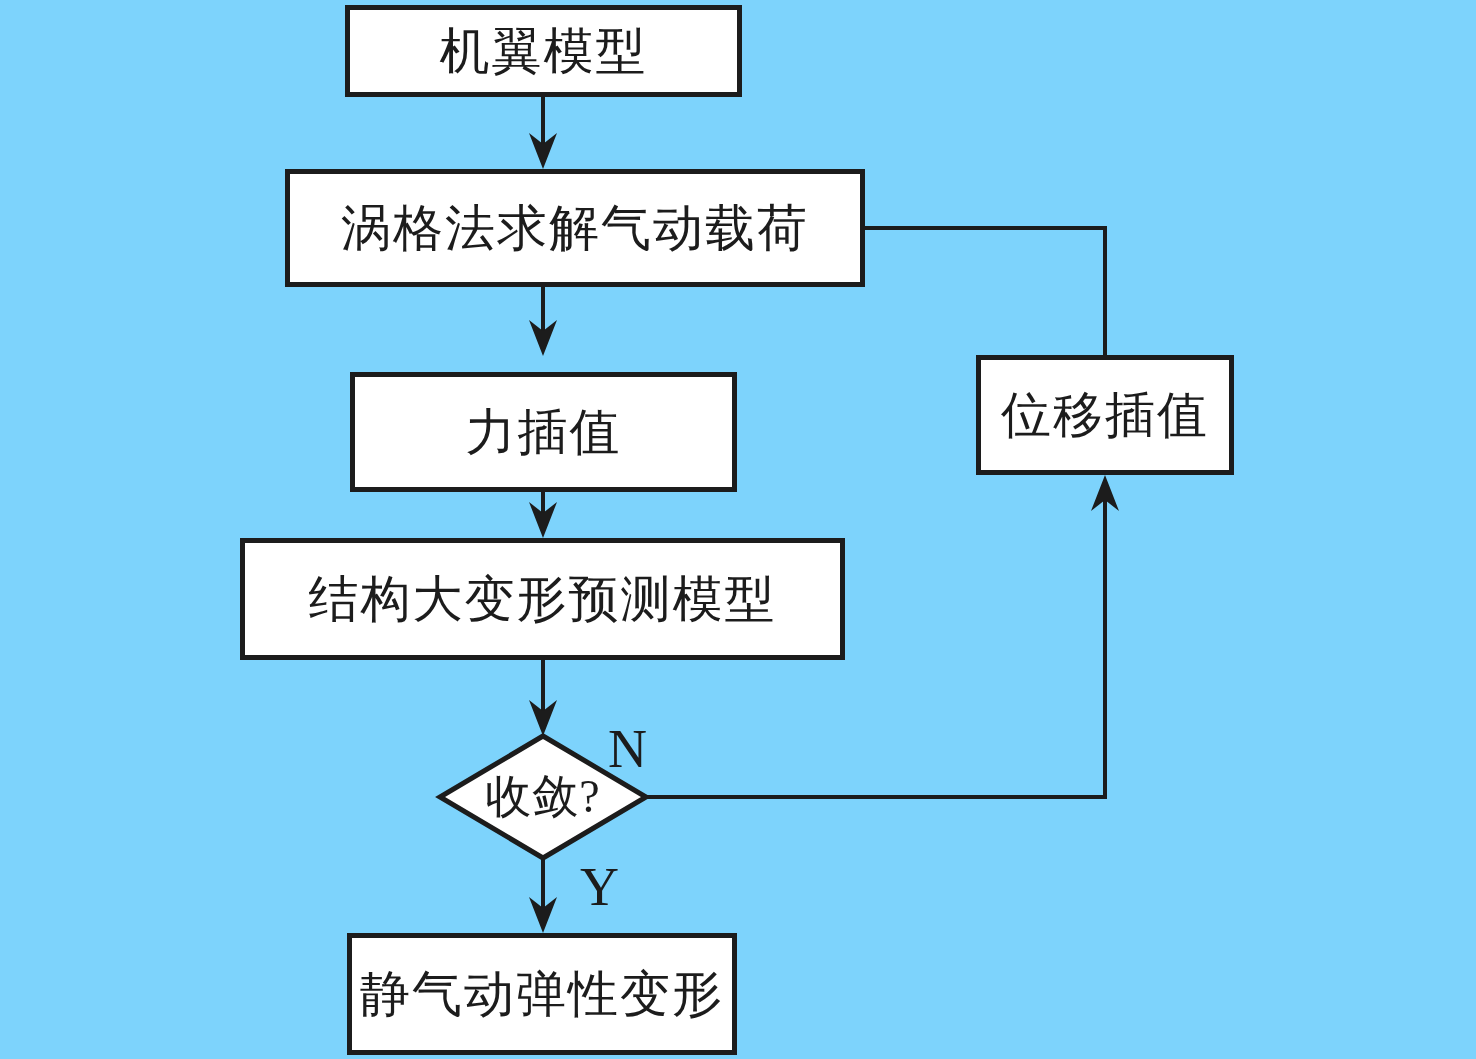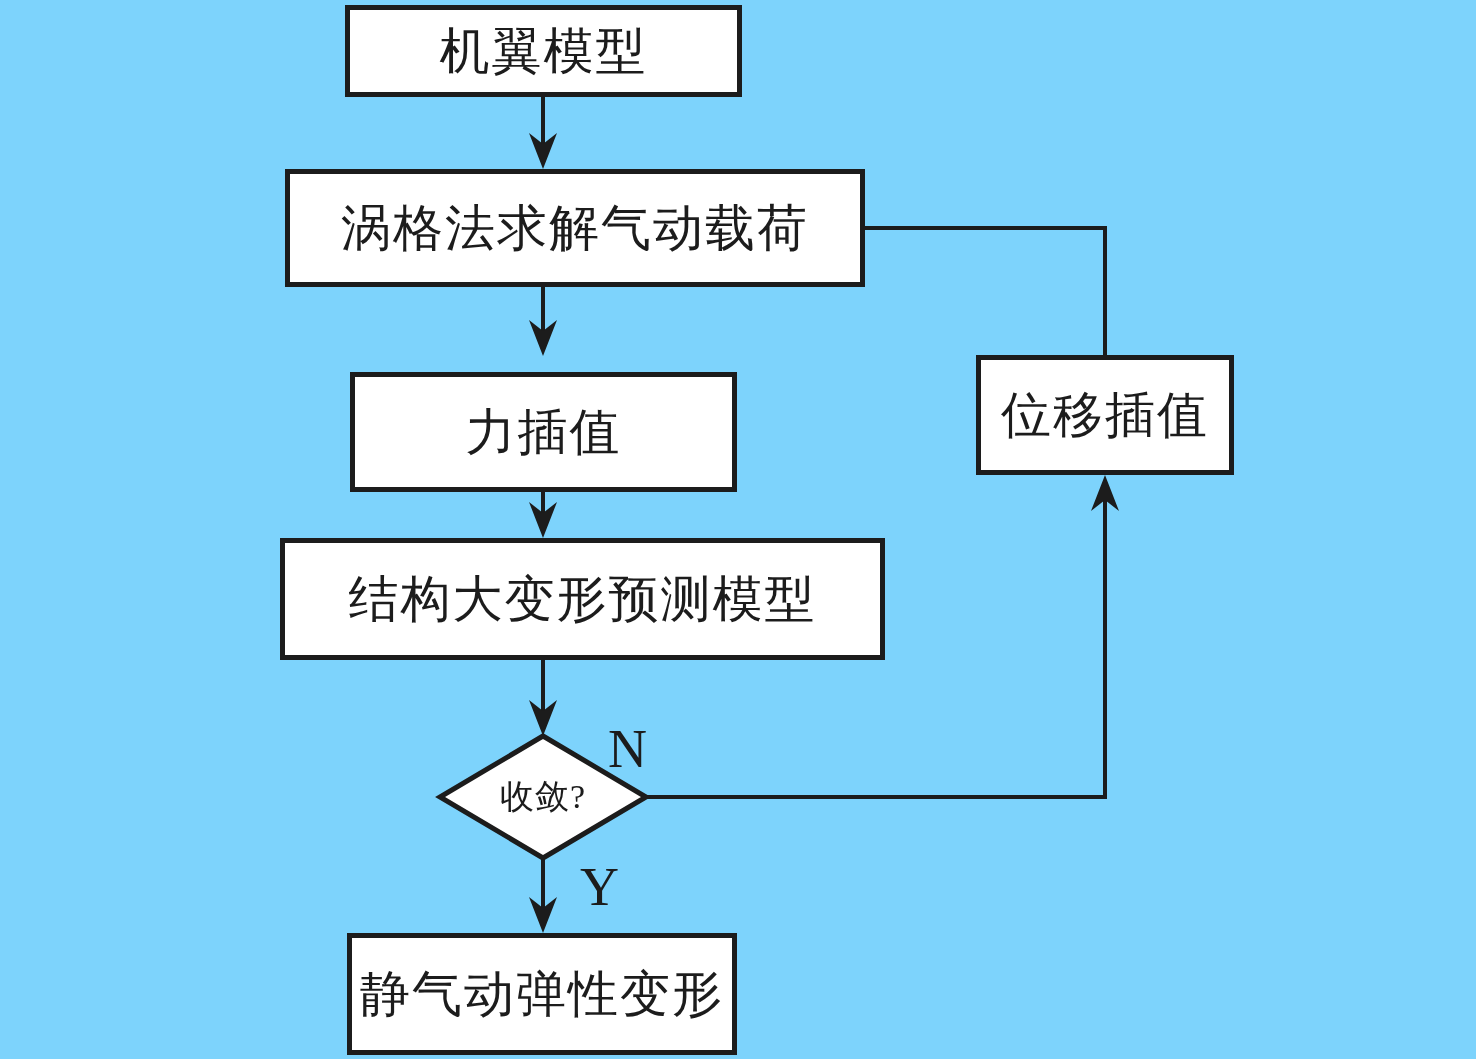--- a/index.html
+++ b/index.html
@@ -31,32 +31,32 @@
     align-items: center;
     justify-content: center;
     font-size: 50px;
     letter-spacing: 2px;
     white-space: nowrap;
     line-height: 1;
   }
   .node-wing       { left: 345px; top: 5px;   width: 397px; height: 92px; }
   .node-vlm        { left: 285px; top: 169px; width: 580px; height: 118px; }
   .node-force      { left: 350px; top: 372px; width: 387px; height: 120px; }
-  .node-structure  { left: 240px; top: 538px; width: 605px; height: 122px; margin-left: 40px; }
+  .node-structure  { left: 240px; top: 538px; width: 605px; height: 122px; }
   .node-static     { left: 347px; top: 933px; width: 390px; height: 122px; }
   .node-disp       { left: 976px; top: 355px; width: 258px; height: 120px; }
 
   .diamond-label {
     position: absolute;
     left: 440px; top: 736px;
     width: 206px; height: 122px;
     display: flex;
     align-items: center;
     justify-content: center;
-    font-size: 34px;
+    font-size: 46px;
     letter-spacing: 1px;
     line-height: 1;
   }
   .edge-label {
     position: absolute;
     font-size: 54px;
     line-height: 1;
   }
   .edge-label-no  { left: 608px; top: 722px; }
   .edge-label-yes { left: 580px; top: 860px; }

